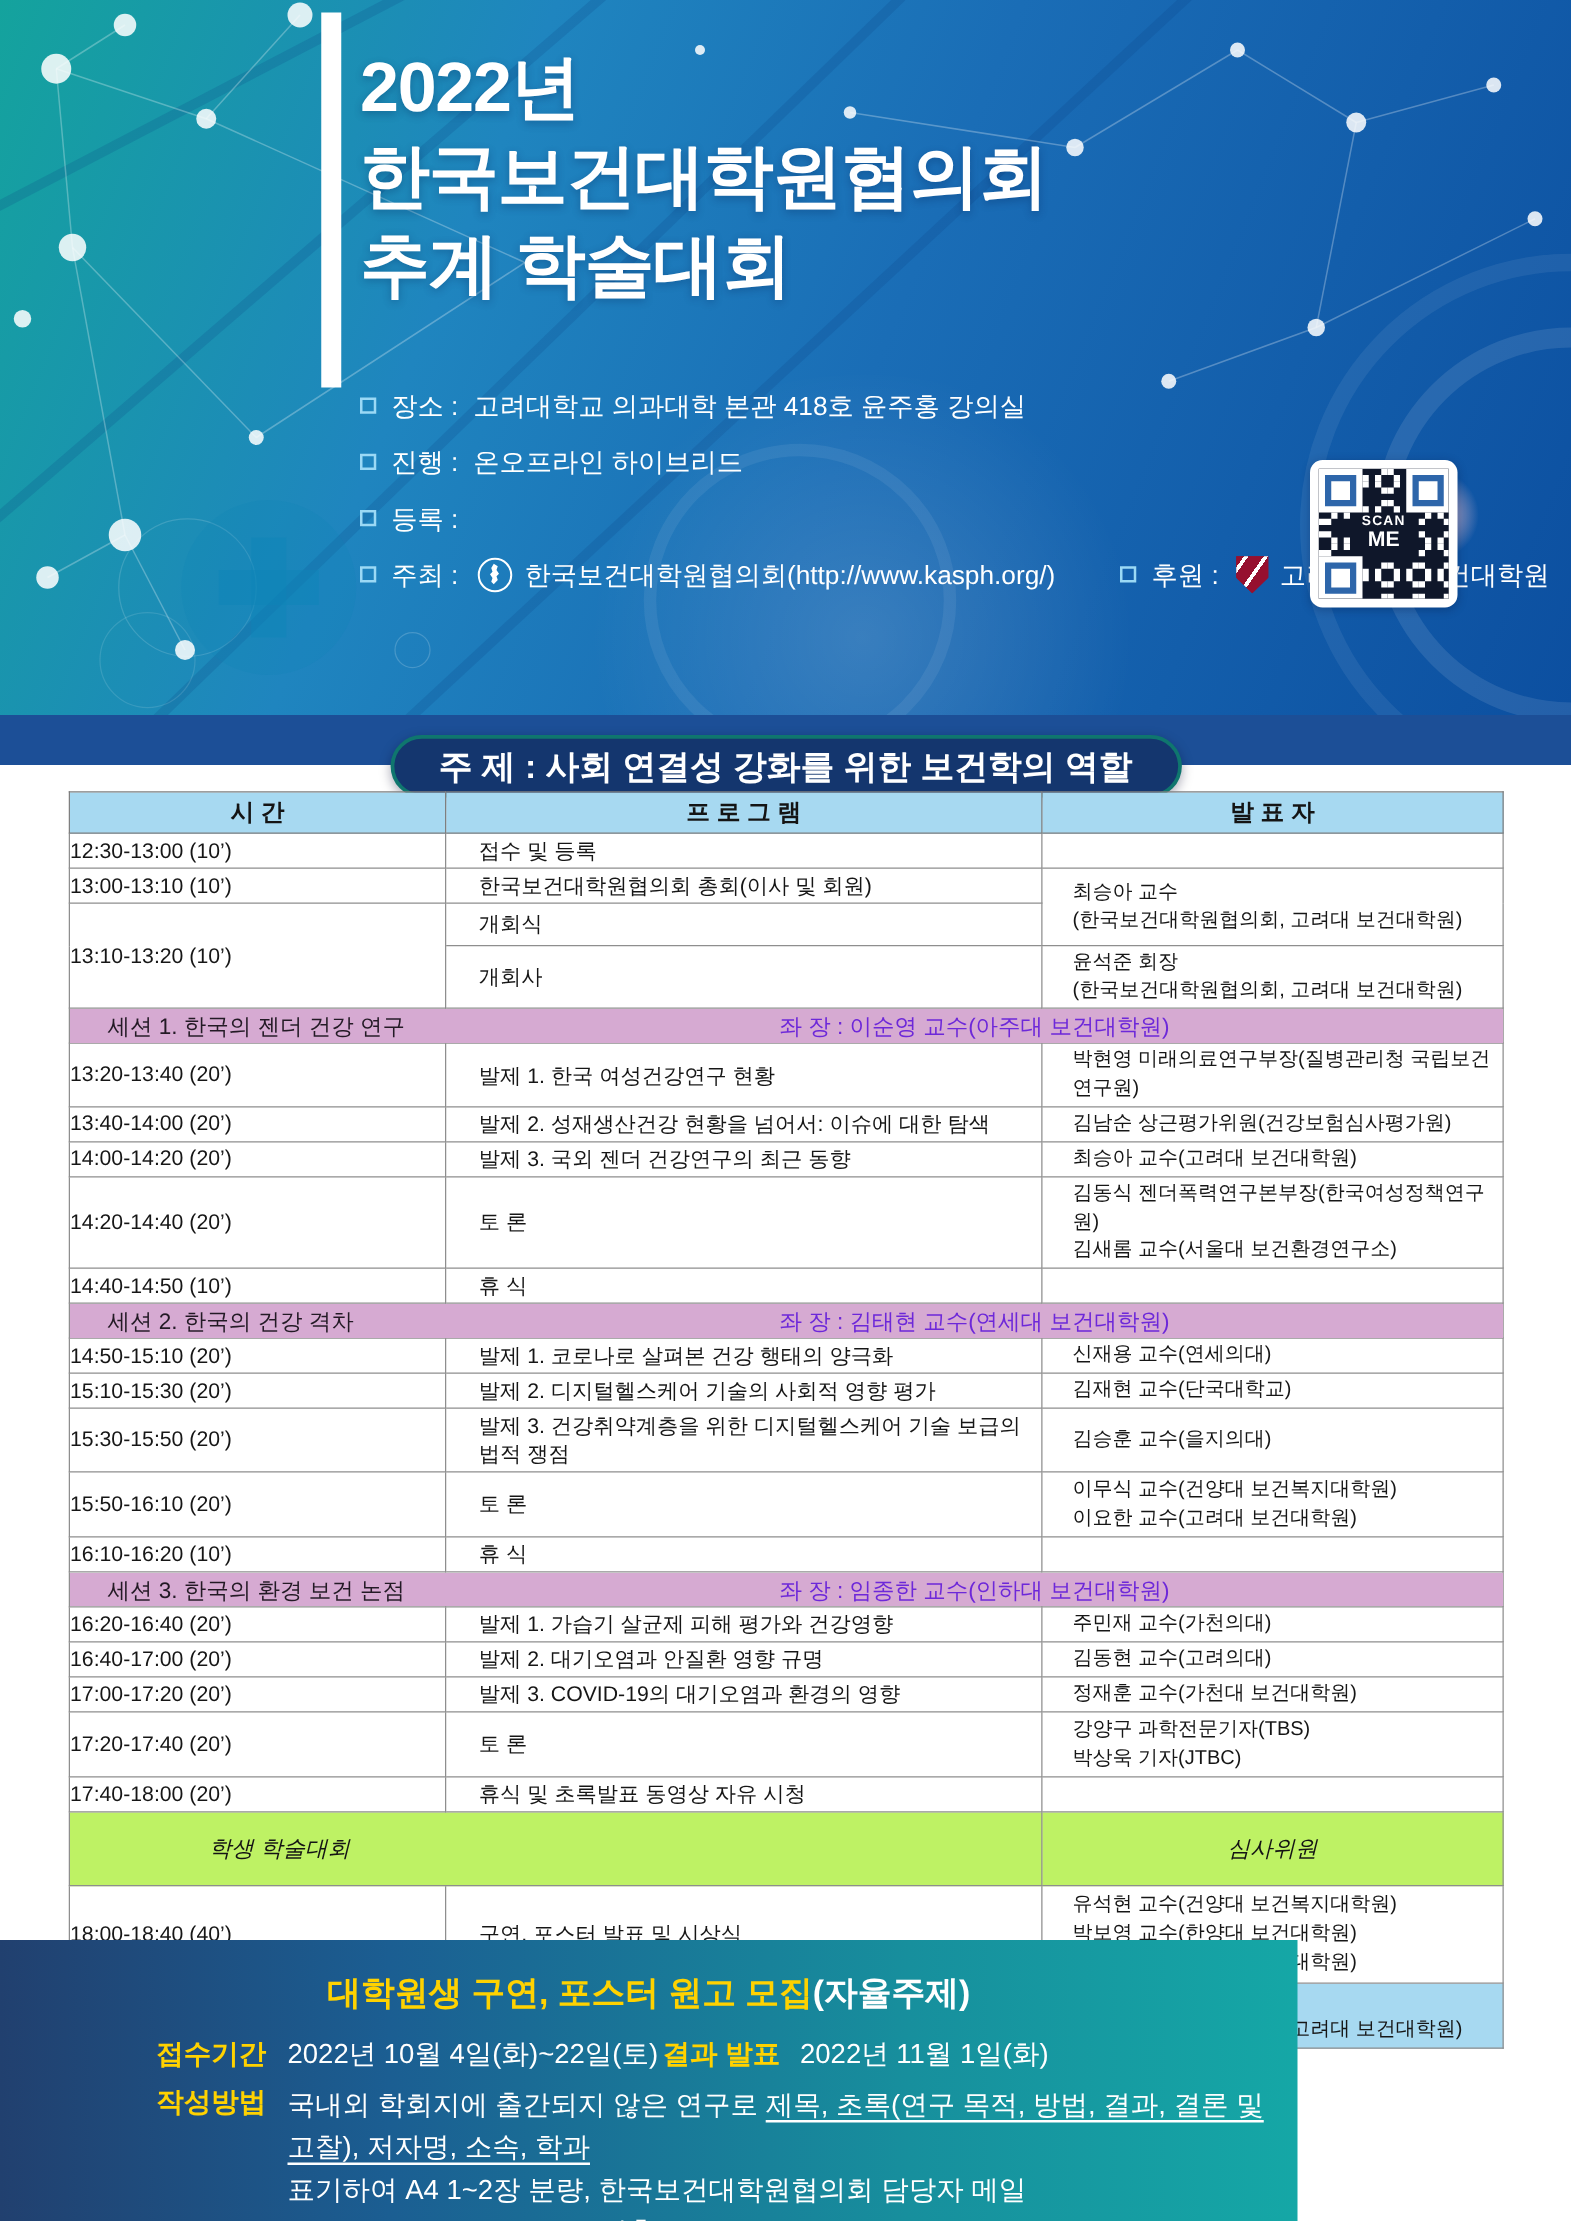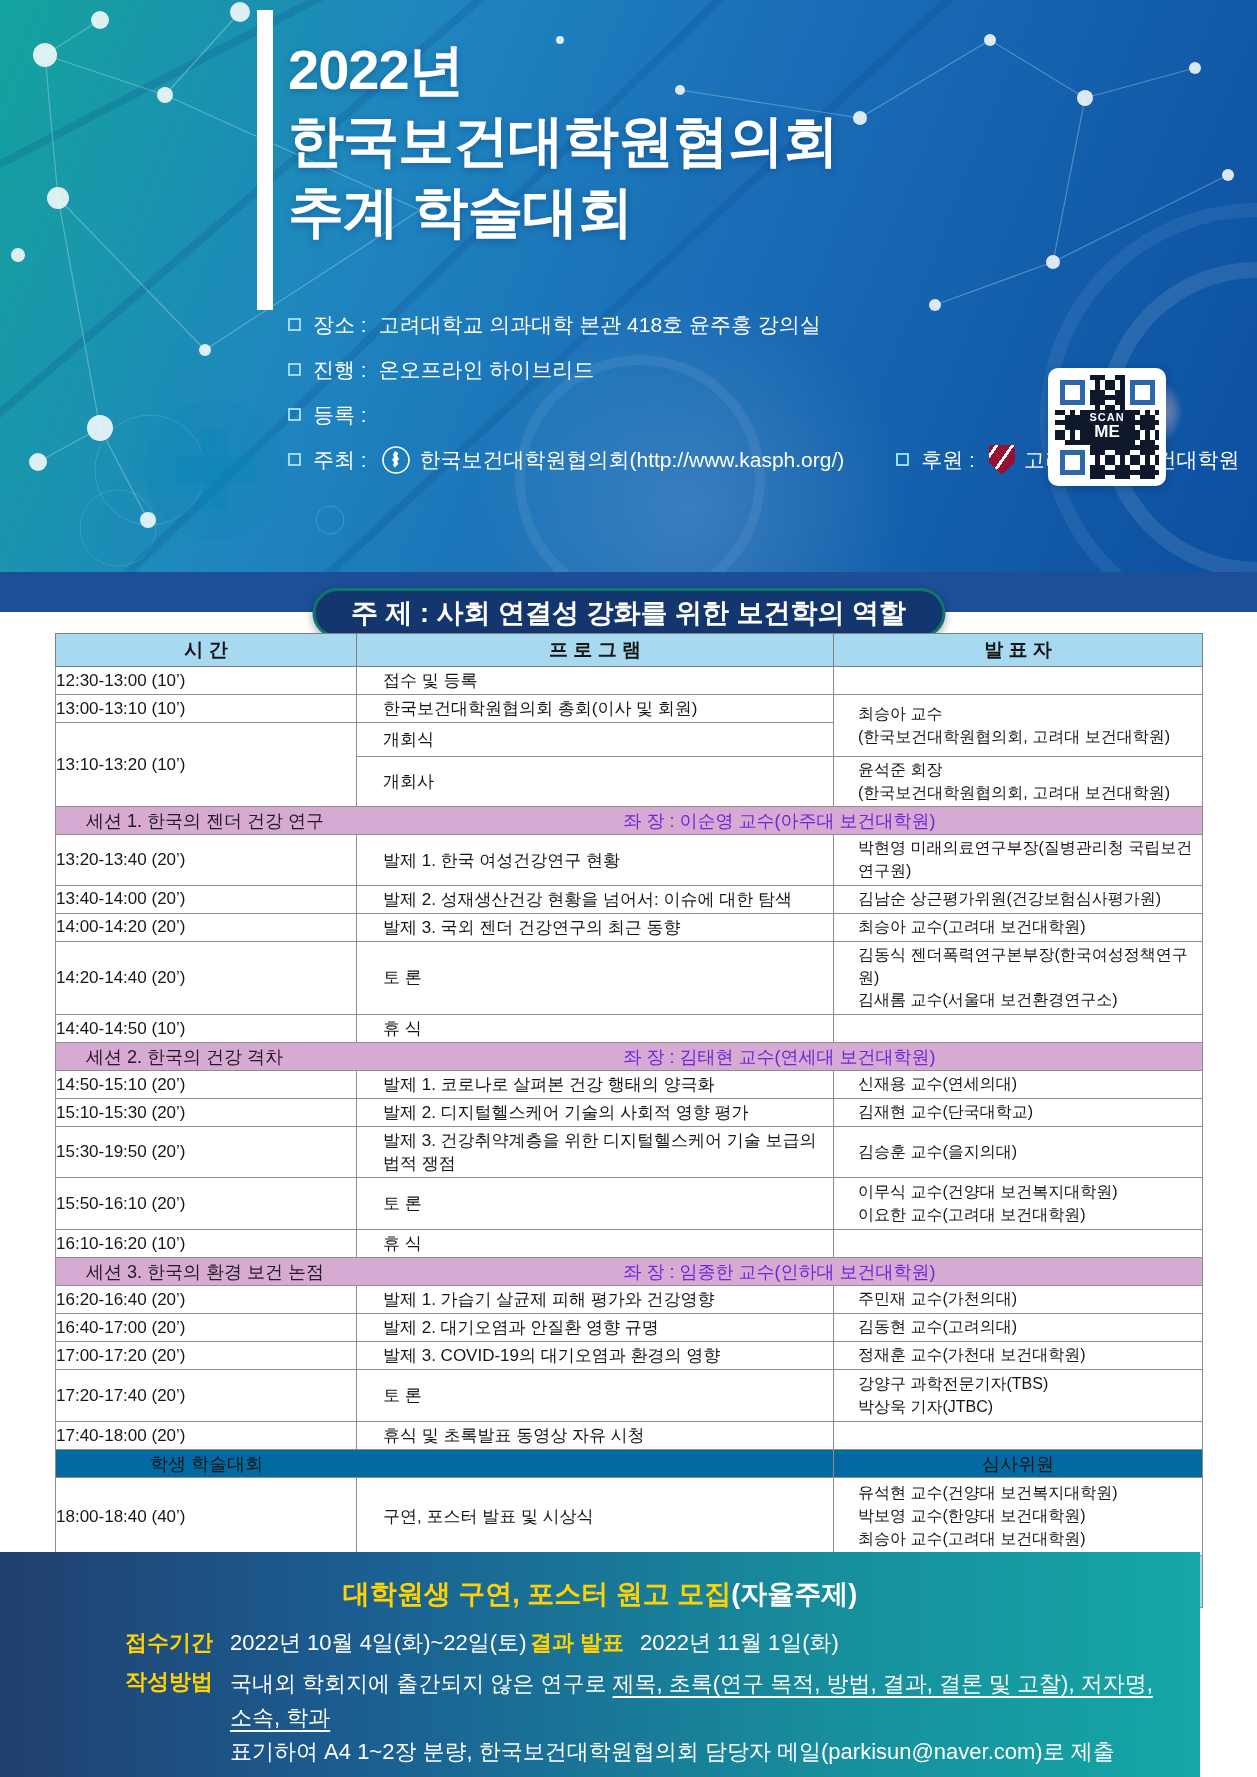--- a/index.html
+++ b/index.html
@@ -57,26 +57,26 @@
   table{border-collapse:collapse;table-layout:fixed;width:1147px;}
   th{background:#a7d9f1;border:1px solid #7f7f7f;height:30px;font-size:19px;font-weight:bold;color:#141414;}
   td{border:1px solid #8e8e8e;font-size:17px;color:#161616;padding:2px 6px;box-sizing:border-box;vertical-align:middle;}
   td.time{text-align:left;padding:2px 0;}
   td.prog{padding-left:26px;}
   td.pres{padding-left:24px;font-size:16px;white-space:pre-line;line-height:1.42;}
   td.pres.hl{background:#a7d9f1;}
   tr.sess td{background:#d6aad2;position:relative;padding:0;}
   .sess-title{position:absolute;left:30px;top:50%;transform:translateY(-50%);font-size:18px;color:#231a25;white-space:nowrap;}
   .sess-chair{position:absolute;left:301px;right:0;top:50%;transform:translateY(-50%);text-align:center;font-size:18px;color:#6d28d9;white-space:nowrap;}
-  tr.subhdr td{background:#0369a1;font-size:18px;padding:0;color:#141414;}
+  tr.subhdr td{background:#bef264;font-size:18px;padding:17px;color:#141414;font-style:italic;}
   .subhdr-left{display:inline-block;width:301px;text-align:center;}
   td.subhdr-right{text-align:center;}
   
   .footer{
-    position:absolute;left:0;top:1552px;width:1200px;height:225px;color:#ffffff;
+    position:absolute;left:0;top:1552px;width:1038px;height:225px;color:#ffffff;
     background:linear-gradient(90deg,#21406f 0%,#1b5e92 30%,#178f9d 70%,#15a7a6 100%);
   }
   .f-title{text-align:center;padding-top:24px;font-size:27px;font-weight:bold;}
   .f-title .y{color:#ffd200;}
   .f-rows{margin:16px 0 0 125px;font-size:22px;}
   .f-row{display:flex;align-items:flex-start;margin-bottom:9px;}
   .f-label{color:#ffd200;font-weight:bold;flex:0 0 105px;}
   .f-val1{flex:0 0 300px;}
   .f-label2{color:#ffd200;font-weight:bold;flex:0 0 110px;}
   .f-method{max-width:940px;line-height:1.55;}
@@ -354,21 +354,21 @@
           <td class="time">14:50-15:10 (20’)</td>
           <td class="prog">발제 1. 코로나로 살펴본 건강 행태의 양극화</td>
           <td class="pres">신재용 교수(연세의대)</td>
         </tr>
         <tr style="height: 27px;">
           <td class="time">15:10-15:30 (20’)</td>
           <td class="prog">발제 2. 디지털헬스케어 기술의 사회적 영향 평가</td>
           <td class="pres">김재현 교수(단국대학교)</td>
         </tr>
         <tr style="height: 27px;">
-          <td class="time">15:30-19:50 (20’)</td>
+          <td class="time">15:30-15:50 (20’)</td>
           <td class="prog">발제 3. 건강취약계층을 위한 디지털헬스케어 기술 보급의 법적 쟁점</td>
           <td class="pres">김승훈 교수(을지의대)</td>
         </tr>
         <tr style="height: 52px;">
           <td class="time">15:50-16:10 (20’)</td>
           <td class="prog">토 론</td>
           <td class="pres">이무식 교수(건양대 보건복지대학원)
 이요한 교수(고려대 보건대학원)</td>
         </tr>
         <tr style="height: 27px;">

